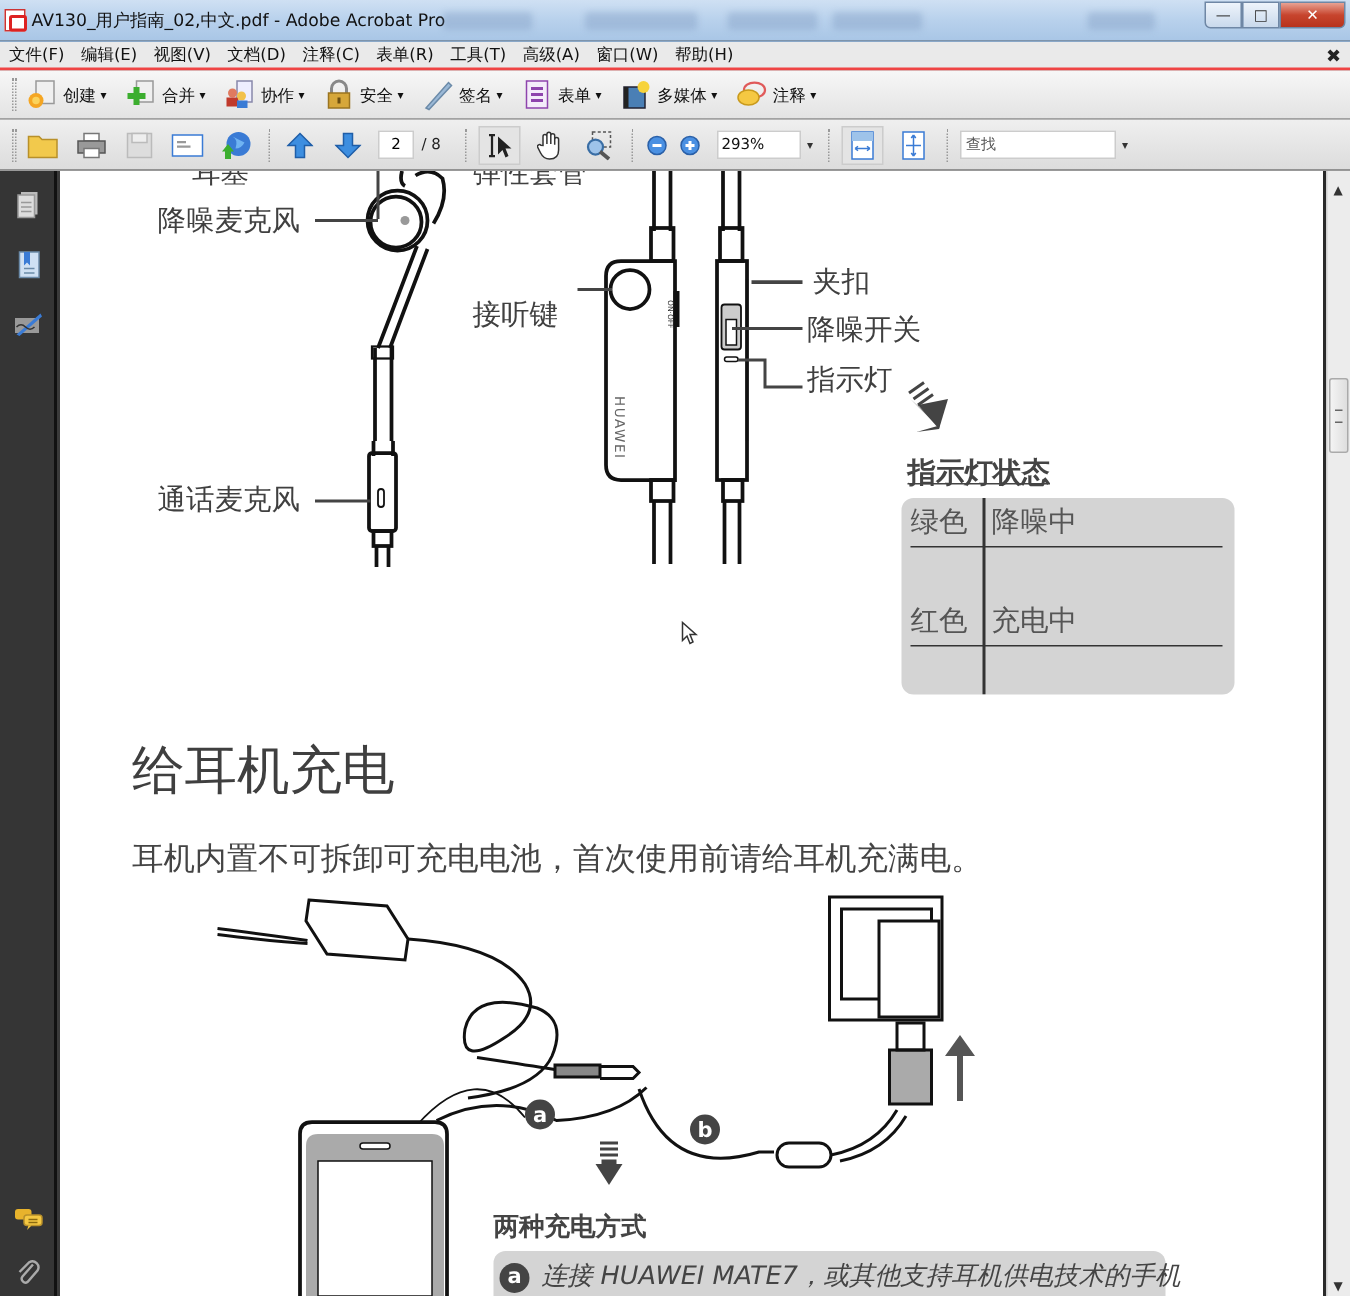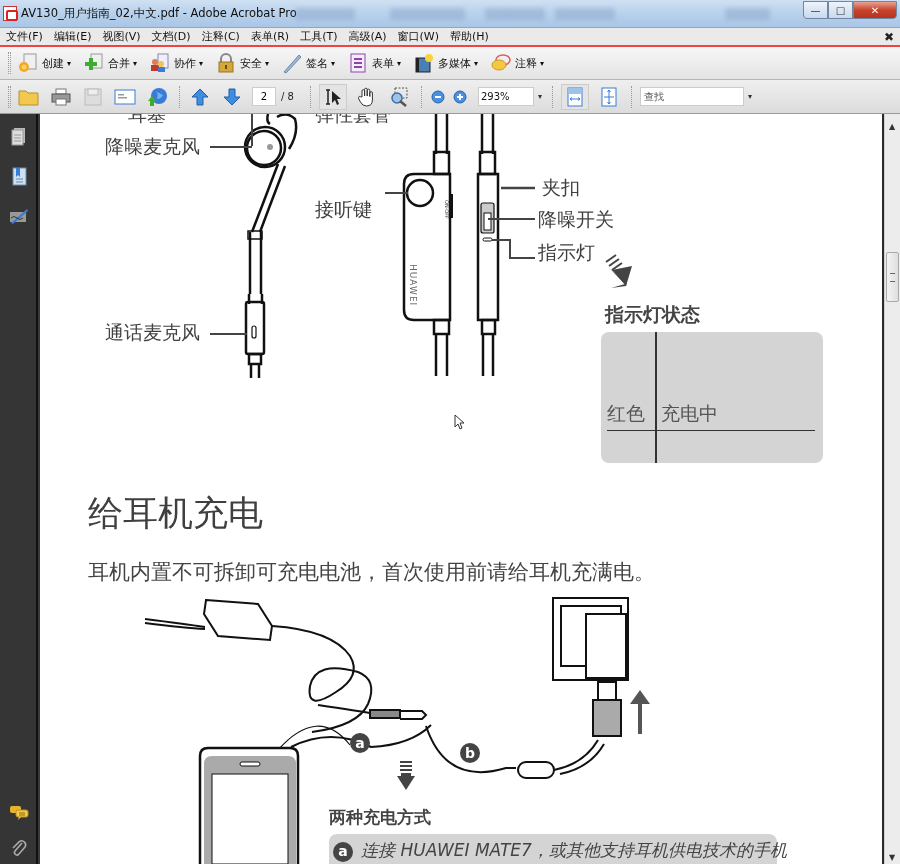--- a/index.html
+++ b/index.html
@@ -34,21 +34,21 @@
   .docview { position: absolute; left: 40px; top: 114px; width: 842px; height: 750px; background: #fff; overflow: hidden; }
   .rightgutter { position: absolute; left: 882px; top: 114px; width: 18px; height: 750px; background: #2a2a2a; }
   .scrollbar { position: absolute; left: 884px; top: 114px; width: 16px; height: 750px; background: #ececec; border-left: 1px solid #d0d0d0; }
   .scroll-up { position: absolute; top: 8px; left: 4px; font-size: 8px; color: #333; }
   .scroll-thumb { position: absolute; top: 138px; left: 1px; width: 13px; height: 50px; background: linear-gradient(90deg, #f4f4f4, #dedede); border: 1px solid #aaa; border-radius: 2px; }
   .scroll-thumb::after { content: ""; position: absolute; left: 3px; top: 20px; width: 5px; height: 7px; border-top: 1px solid #666; border-bottom: 1px solid #666; }
   .scroll-down { position: absolute; bottom: 2px; left: 4px; font-size: 8px; color: #333; }
   .lbl { position: absolute; font-size: 19px; color: #404040; white-space: nowrap; }
   .h-section { position: absolute; left: 48px; top: 376px; font-size: 35px; color: #3f3f3f; }
   .body-text { position: absolute; left: 48px; top: 444px; font-size: 21px; color: #444; white-space: nowrap; }
-  .status-title { position: absolute; left: 565px; top: 188px; font-size: 19px; font-weight: bold; color: #444; }
+  .status-title { position: absolute; left: 565px; top: 188px; font-size: 19px; font-weight: bold; color: #444; text-decoration: underline; }
   .status-table { position: absolute; left: 561px; top: 218px; width: 222px; height: 131px; background: #d4d4d4; border-radius: 8px; overflow: hidden; }
   .status-row { position: absolute; left: 0; width: 222px; height: 33px; font-size: 19px; color: #555; }
   .status-row .c1 { position: absolute; left: 6px; top: 3px; }
   .status-row .c2 { position: absolute; left: 60px; top: 3px; }
   .status-row .rule { position: absolute; left: 6px; right: 8px; bottom: 0; border-bottom: 1.5px solid #333; }
   .status-vline { position: absolute; left: 54px; top: 0; width: 1.5px; height: 131px; background: #333; }
   .methods-title { position: absolute; left: 289px; top: 692px; font-size: 17px; font-weight: bold; color: #444; }
   .method-box { position: absolute; left: 289px; top: 720px; width: 448px; height: 40px; background: #d4d4d4; border-radius: 8px; }
   .method-badge { position: absolute; left: 4px; top: 8px; width: 20px; height: 20px; border-radius: 50%; background: #444; color: #fff; font-size: 14px; font-weight: bold; text-align: center; line-height: 19px; }
   .method-text { position: absolute; left: 32px; top: 5px; font-size: 17px; color: #444; white-space: nowrap; font-style: italic; }
@@ -401,20 +401,25 @@
   <div class="lbl" style="left:65px;top:20px;">降噪麦克风</div>
   <div class="lbl" style="left:275px;top:83px;">接听键</div>
   <div class="lbl" style="left:65px;top:206px;">通话麦克风</div>
   <div class="lbl" style="left:502px;top:61px;">夹扣</div>
   <div class="lbl" style="left:498px;top:93px;">降噪开关</div>
   <div class="lbl" style="left:498px;top:126px;">指示灯</div>
 
   <div class="status-title">指示灯状态</div>
   <div class="status-table">
     <div class="status-vline"></div>
+    <div class="status-row" style="top:0;">
+      <span class="c1">绿色</span>
+      <span class="c2">降噪中</span>
+      <div class="rule"></div>
+    </div>
     <div class="status-row" style="top:66px;">
       <span class="c1">红色</span>
       <span class="c2">充电中</span>
       <div class="rule"></div>
     </div>
   </div>
 
   <svg class="cursor" viewBox="0 0 12 16">
       <path d="M1 1 L1 13 L4 10 L6 15 L8 14 L6 9 L10 9 Z" fill="#fff" stroke="#333"></path>
     </svg>

